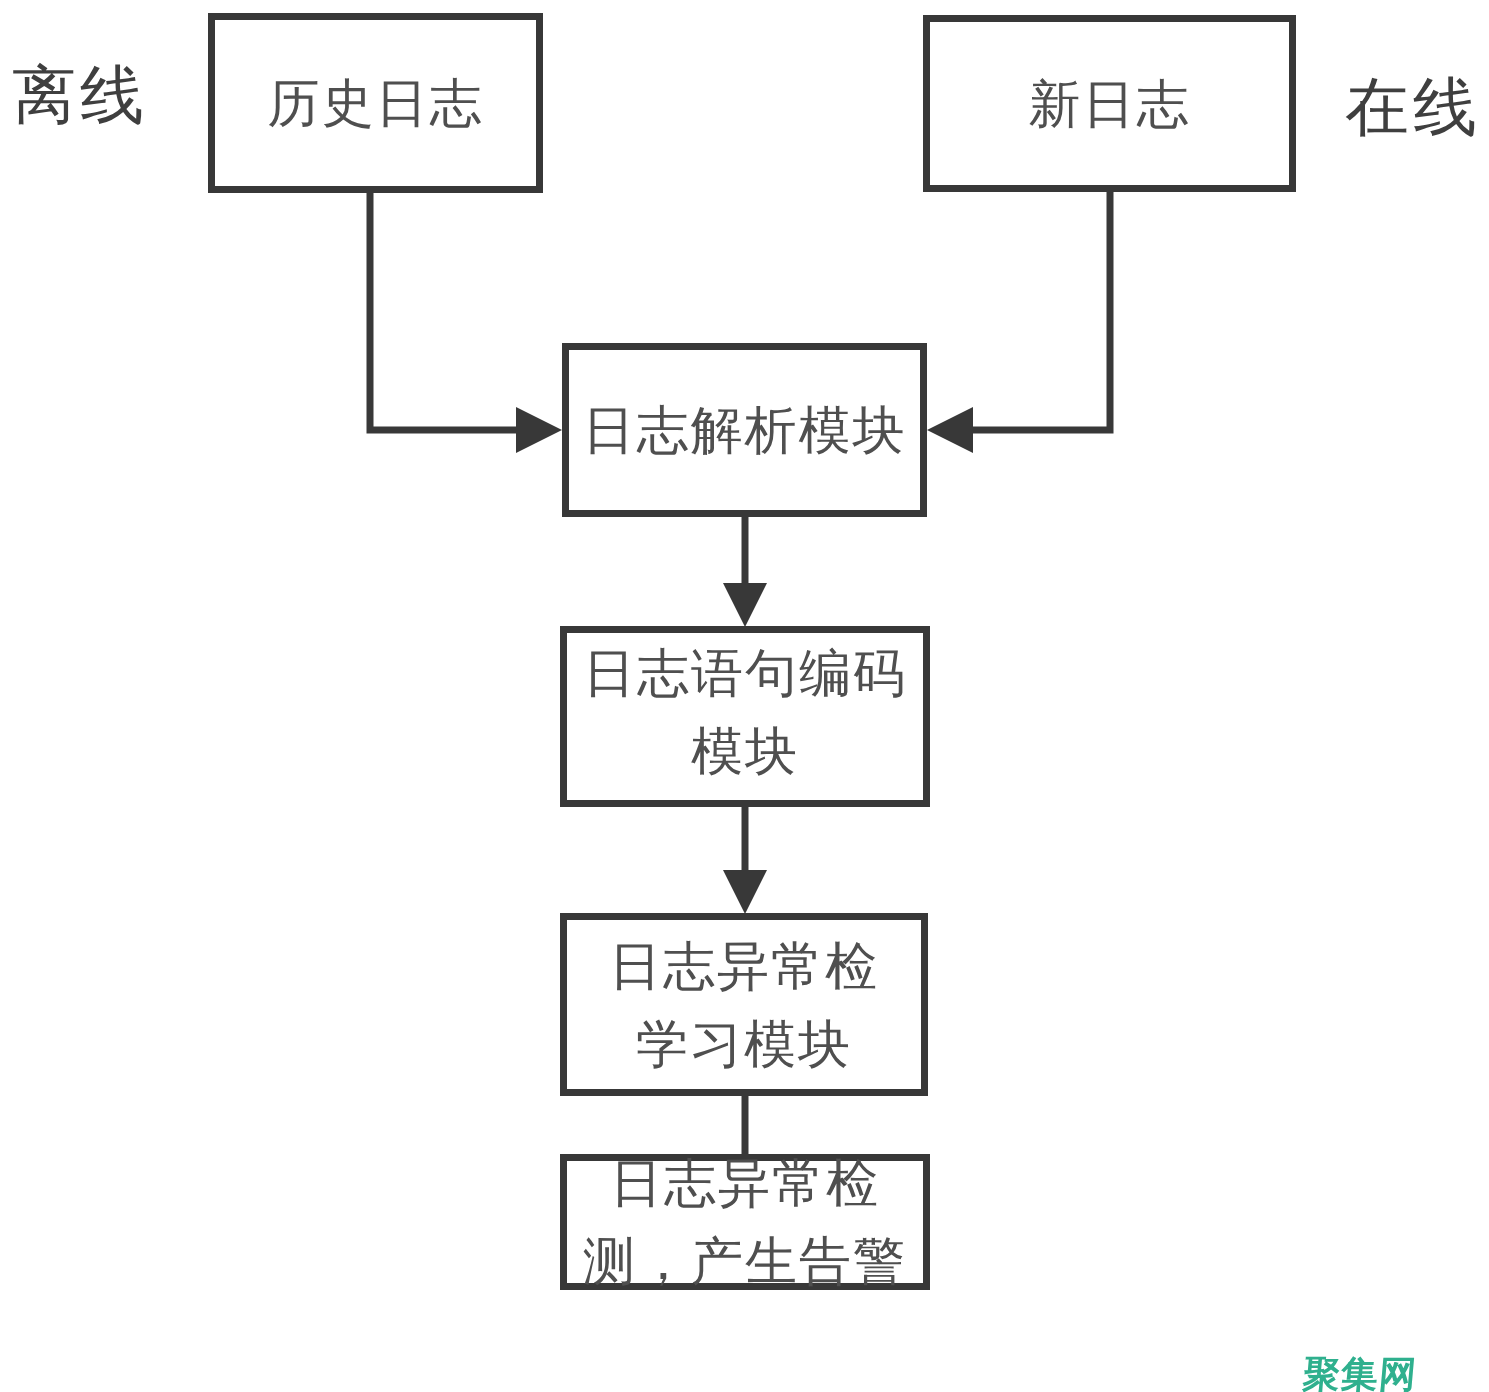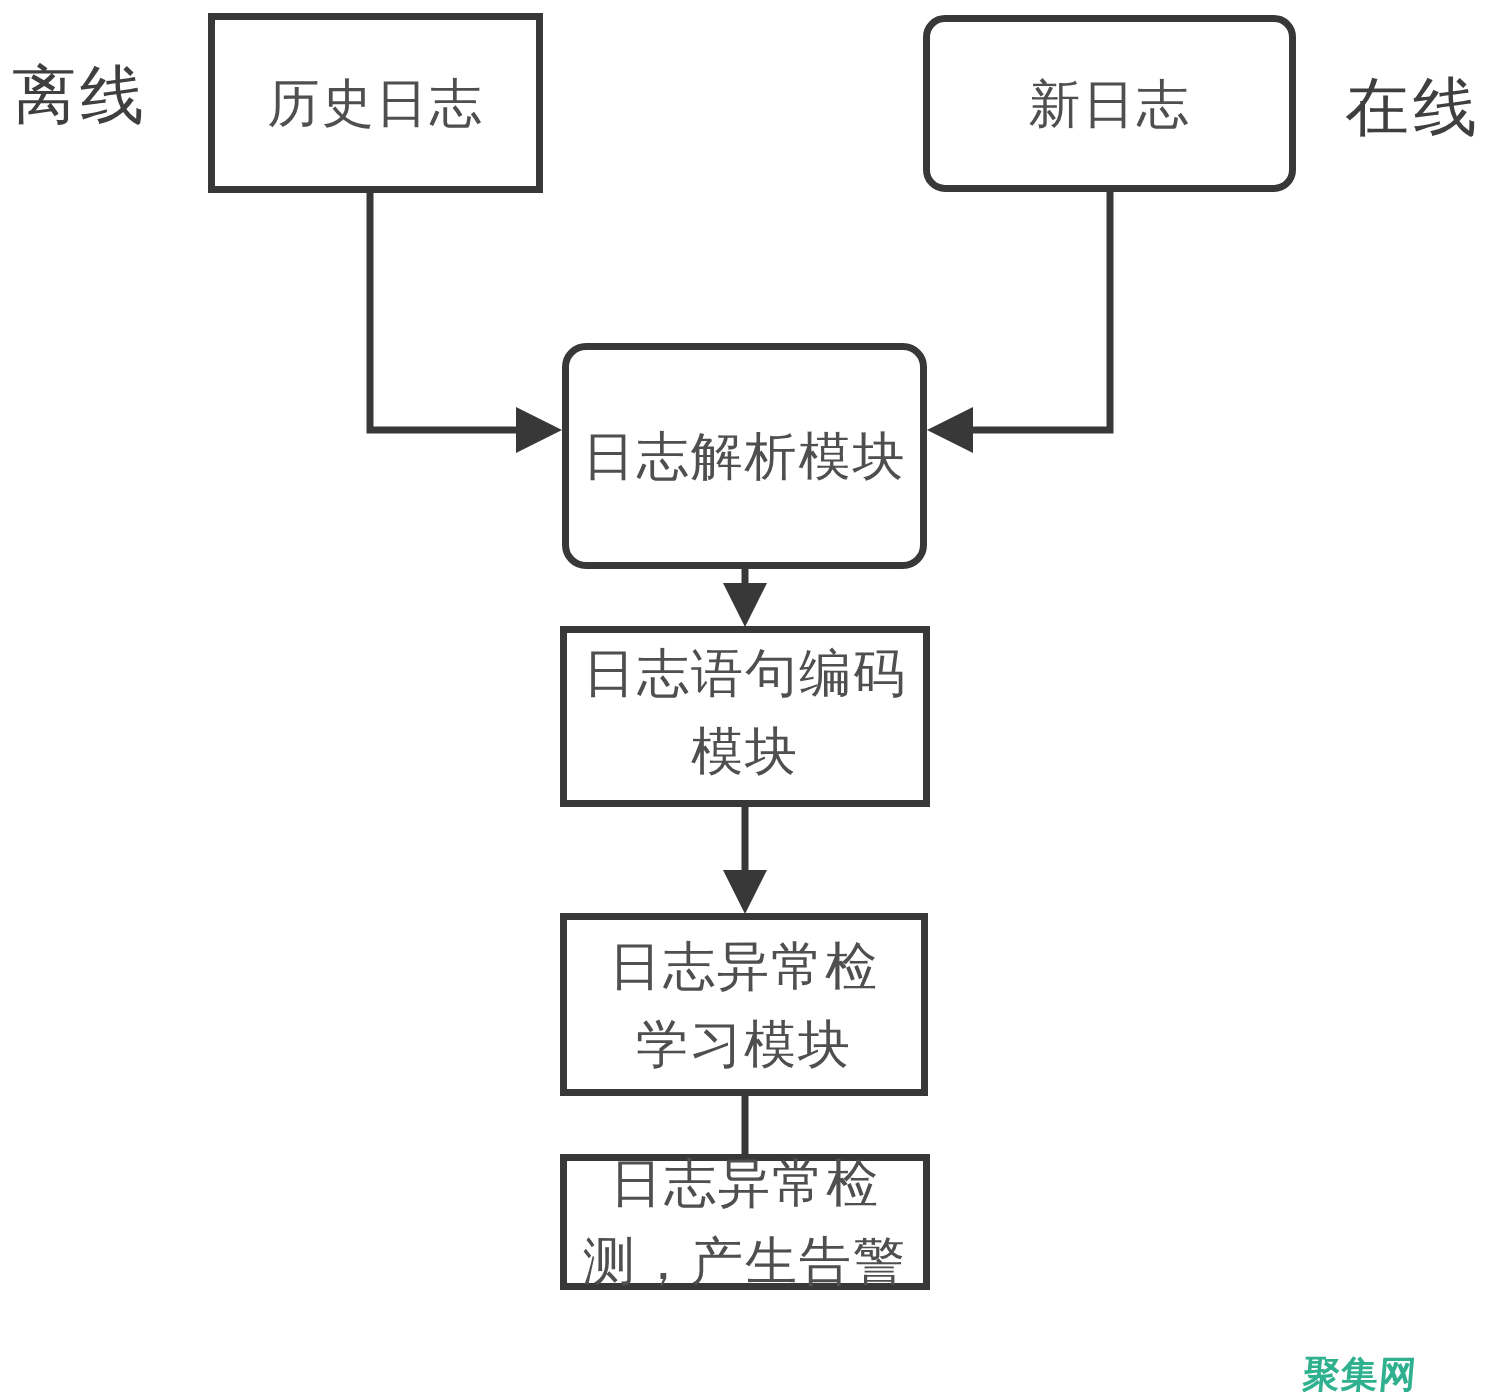--- a/index.html
+++ b/index.html
@@ -36,22 +36,22 @@
     color: #4f4f4f;
   }
   .node .ln {
     display: block;
     font-size: 52px;
     line-height: 1.5;
     letter-spacing: 2px;
     white-space: nowrap;
   }
   #node-history { left: 208px; top: 13px;  width: 335px; height: 180px; }
-  #node-newlog  { left: 923px; top: 15px;  width: 373px; height: 177px; border-radius: 22px; }
-  #node-parse   { left: 562px; top: 343px; width: 365px; height: 226px; border-radius: 24px; }
+  #node-newlog  { left: 923px; top: 15px;  width: 373px; height: 177px; }
+  #node-parse   { left: 562px; top: 343px; width: 365px; height: 174px; }
   #node-encode  { left: 560px; top: 626px; width: 370px; height: 181px; font-family: Liberation Mono, monospace; }
   #node-learn   { left: 560px; top: 913px; width: 368px; height: 183px; }
   #node-detect  { left: 560px; top: 1146px; width: 370px; height: 136px; margin-top: 8px; }
   .side-label {
     position: absolute;
     font-size: 64px;
     color: #3f3f3f;
     letter-spacing: 4px;
     white-space: nowrap;
   }

